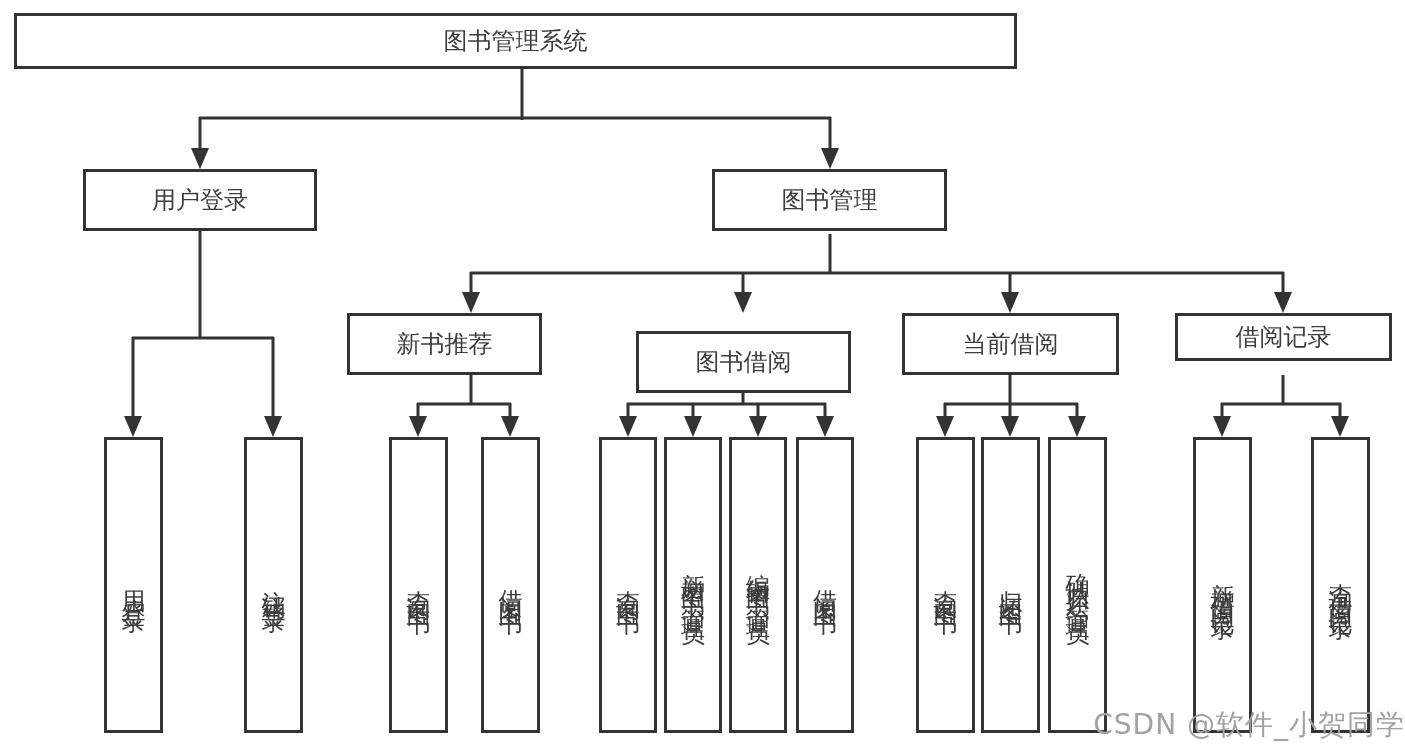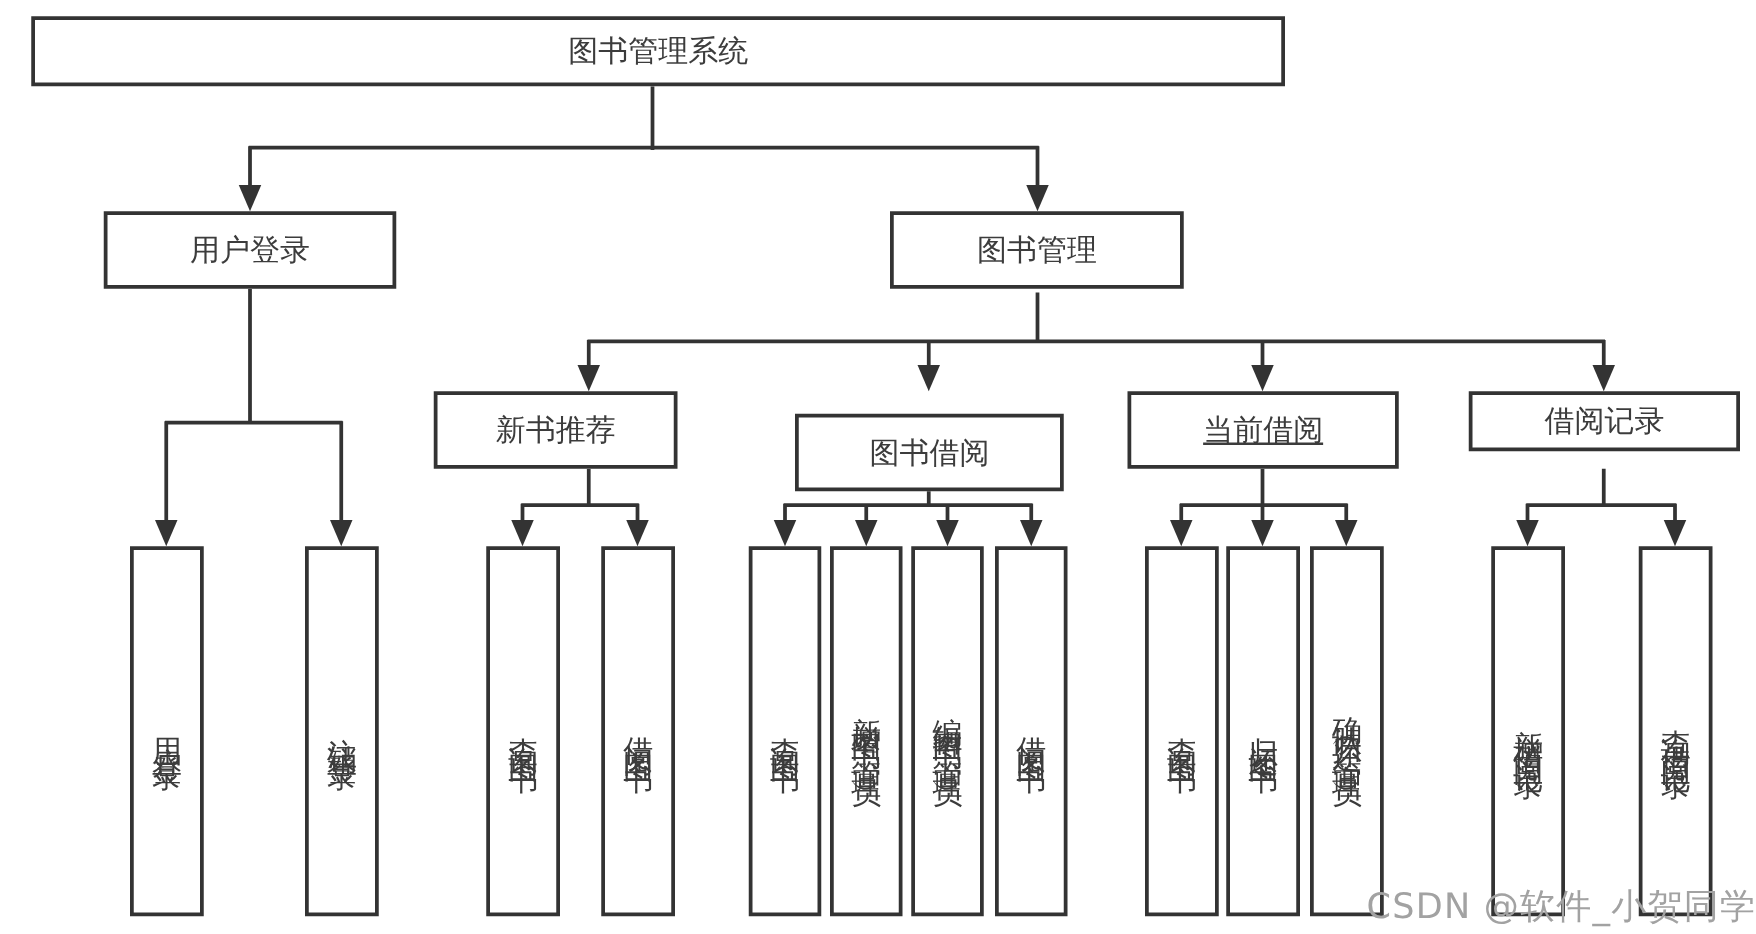--- a/index.html
+++ b/index.html
@@ -81,38 +81,38 @@
     <use href="#ah" x="693" y="437"></use>
     <use href="#ah" x="758" y="437"></use>
     <use href="#ah" x="825" y="437"></use>
     <use href="#ah" x="945" y="437"></use>
     <use href="#ah" x="1010" y="437"></use>
     <use href="#ah" x="1077" y="437"></use>
     <use href="#ah" x="1222" y="437"></use>
     <use href="#ah" x="1340" y="437"></use>
   </svg>
 
-  <div class="node" style="left:25px;top:13px;width:1003px;height:56px;">
+  <div class="node" style="left:14px;top:13px;width:1003px;height:56px;">
     <span>图书管理系统</span>
   </div>
 
   <div class="node" style="left:83px;top:169px;width:234px;height:62px;">
     <span>用户登录</span>
   </div>
   <div class="node" style="left:712px;top:169px;width:235px;height:62px;">
     <span>图书管理</span>
   </div>
 
   <div class="node" style="left:347px;top:313px;width:195px;height:62px;">
     <span>新书推荐</span>
   </div>
   <div class="node" style="left:636px;top:331px;width:215px;height:62px;">
     <span>图书借阅</span>
   </div>
-  <div class="node" style="left:902px;top:313px;width:217px;height:62px;text-decoration:underline;">
+  <div class="node" style="left:902px;top:313px;width:217px;height:62px;">
     <span>当前借阅</span>
   </div>
   <div class="node" style="left:1175px;top:313px;width:217px;height:48px;">
     <span>借阅记录</span>
   </div>
 
   <div class="node v-node" style="left:104px;top:437px;width:59px;height:296px;">
     <span>用户登录</span>
   </div>
   <div class="node v-node" style="left:244px;top:437px;width:59px;height:296px;">

